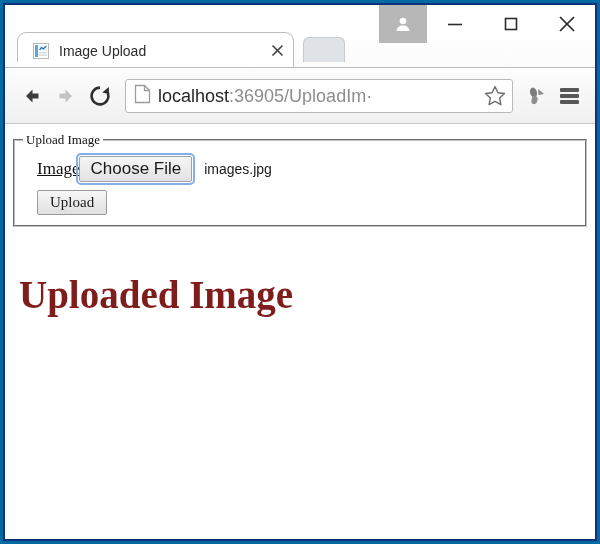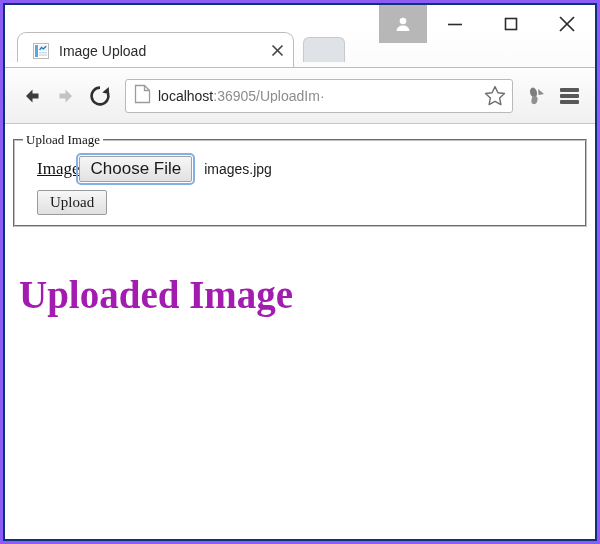--- a/index.html
+++ b/index.html
@@ -13,21 +13,21 @@
     overflow: hidden;
     font-family: "Liberation Sans", sans-serif;
   }
 
   
   #browser-window {
     position: absolute;
     left: 0; top: 0;
     width: 600px; height: 544px;
     box-sizing: border-box;
-    border: 3px solid #8b5cf6;      
+    border: 3px solid #0369a1;      
     background: #ffffff;
   }
   #window-inner {
     position: absolute;
     left: 0; top: 0; right: 0; bottom: 0;
     box-sizing: border-box;
     border: 2px solid #10307e;      
     background: #ffffff;
     display: flex;
     flex-direction: column;
@@ -156,21 +156,21 @@
     align-items: center;
     padding: 0 4px 0 8px;
     box-sizing: border-box;
     overflow: hidden;
     cursor: text;
   }
   .omnibox-pageicon { flex: 0 0 auto; margin-right: 7px; }
   .omnibox-text {
     flex: 1 1 auto;
     font-family: "Liberation Sans", sans-serif;
-    font-size: 14px;
+    font-size: 18px;
     color: #8d8d8d;
     white-space: nowrap;
     overflow: hidden;
     line-height: 1;
   }
   .omnibox-text .host { color: #272727; }
   .star-btn {
     flex: 0 0 auto;
     width: 26px; height: 26px;
     display: flex; align-items: center; justify-content: center;
@@ -258,21 +258,21 @@
     border: 1px solid #9a9a9a;
     border-radius: 2px;
     padding: 3px 12px;
     margin: 8px 0 0 14px;
     cursor: pointer;
   }
   .result-heading {
     font-family: "Liberation Serif", serif;
     font-weight: bold;
     font-size: 39px;
-    color: #a21caf;
+    color: #7f1d1d;
     margin: 48px 0 12px 6px;
     line-height: 1;
   }
   .uploaded-image-area {
     margin: 18px 0 0 6px;
   }
 </style>
 </head>
 <body>
 

